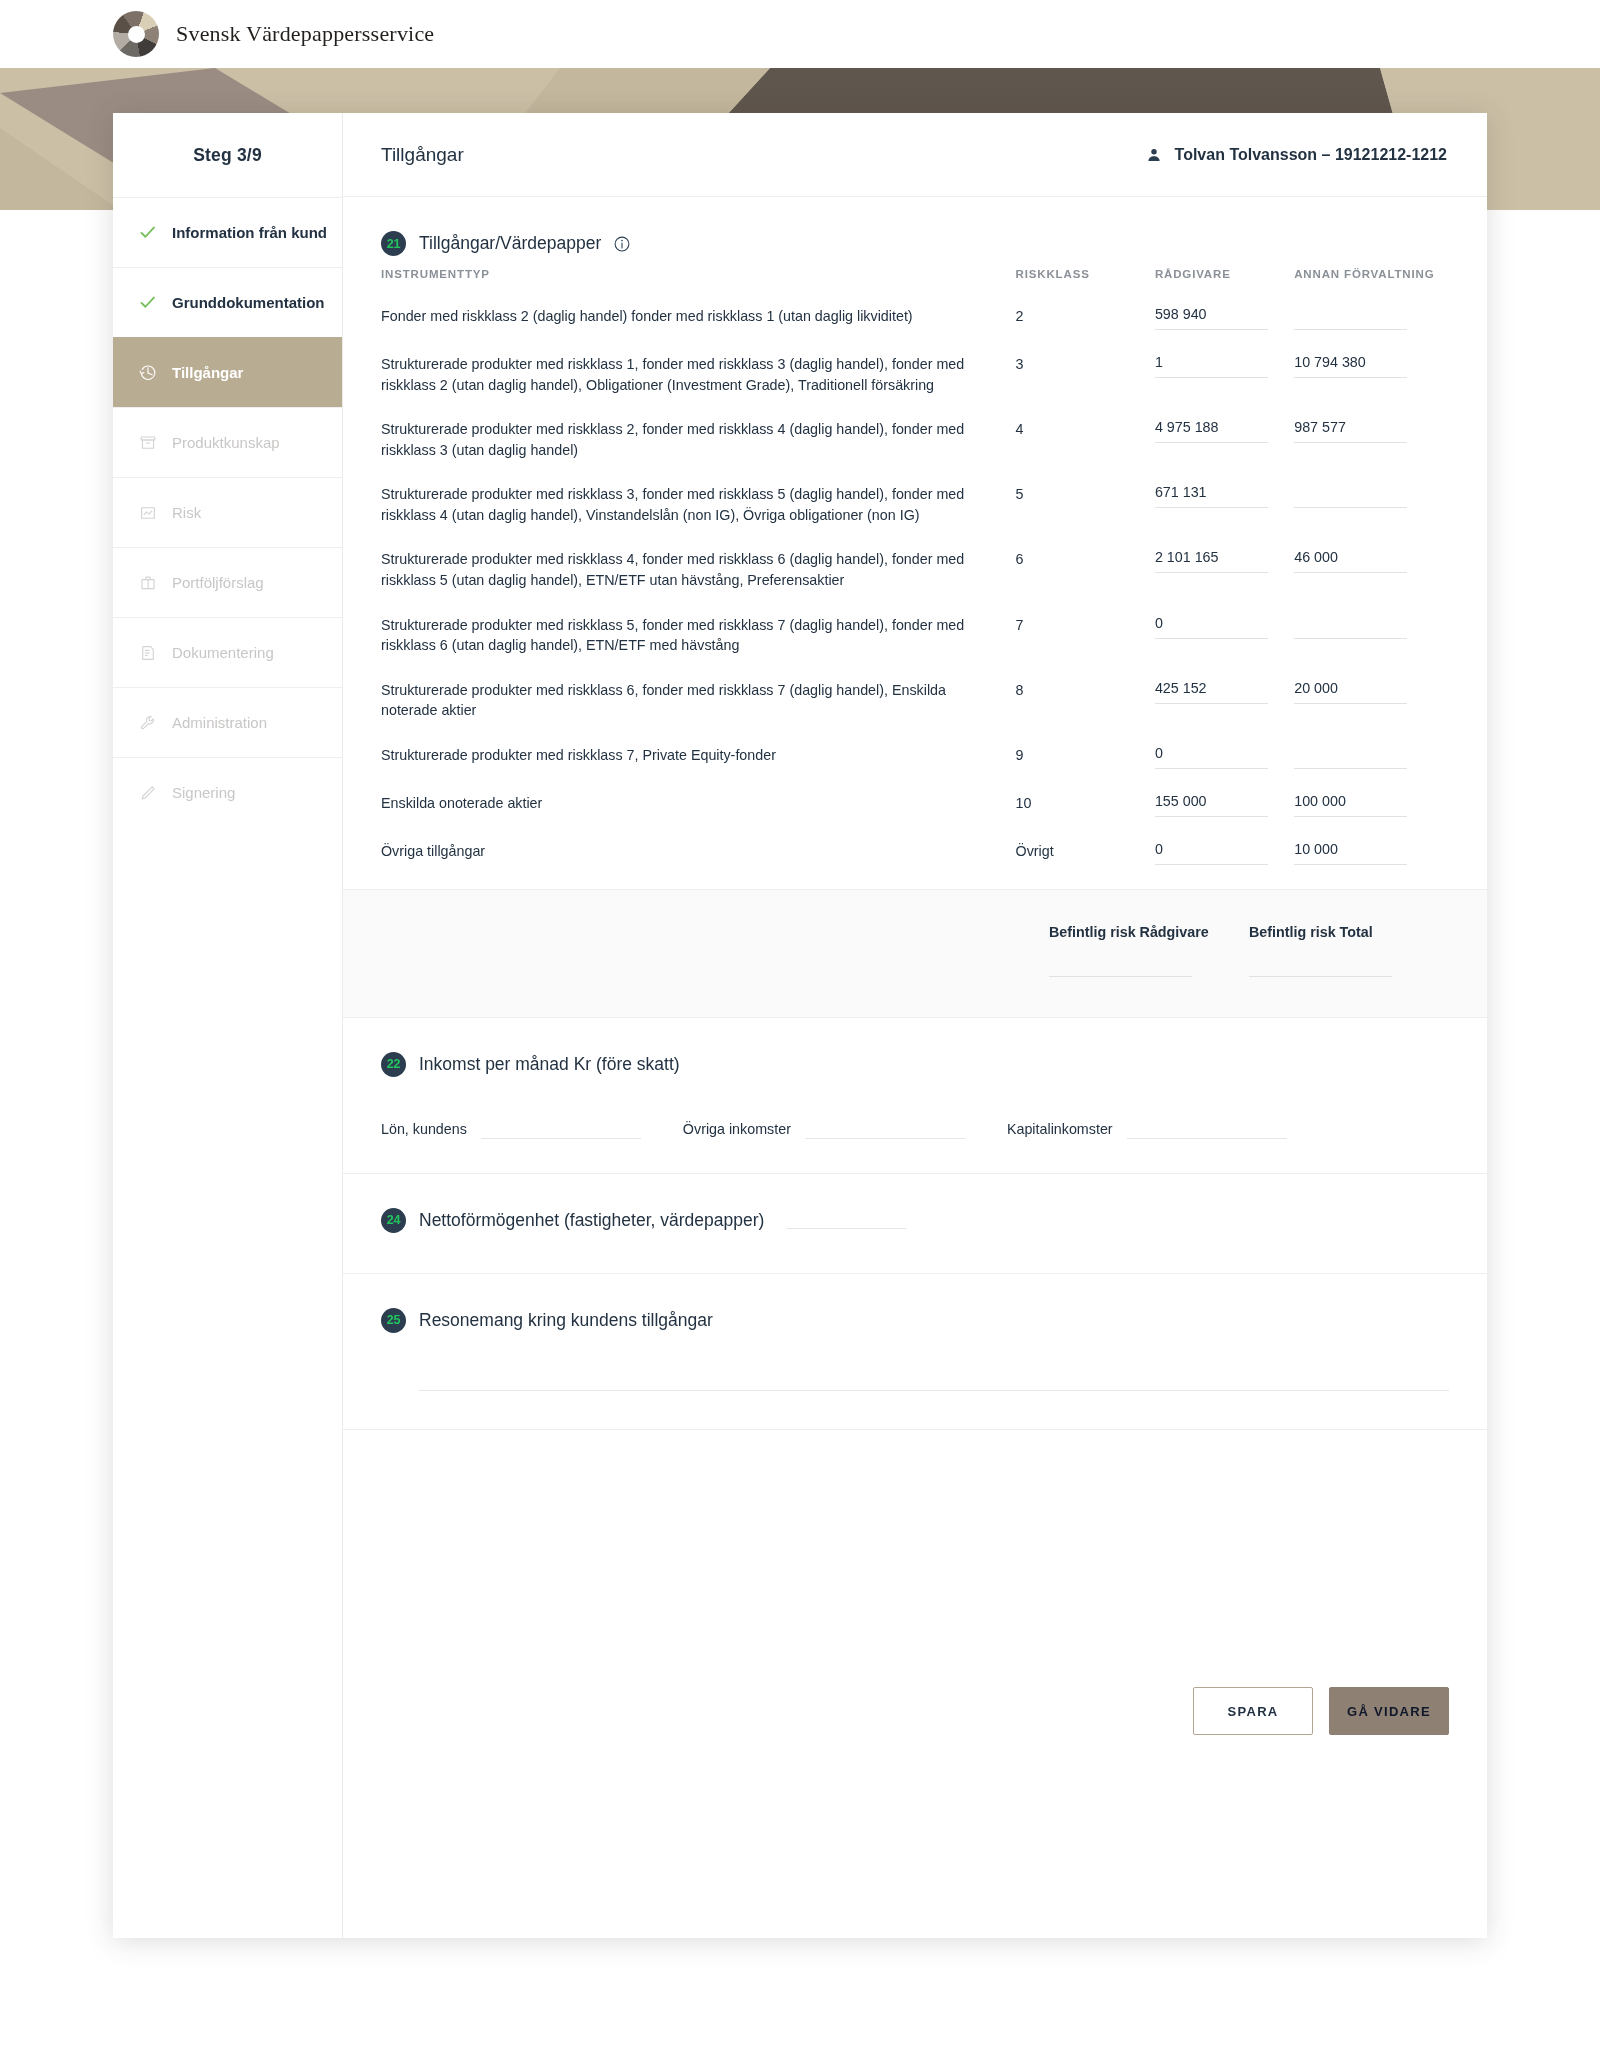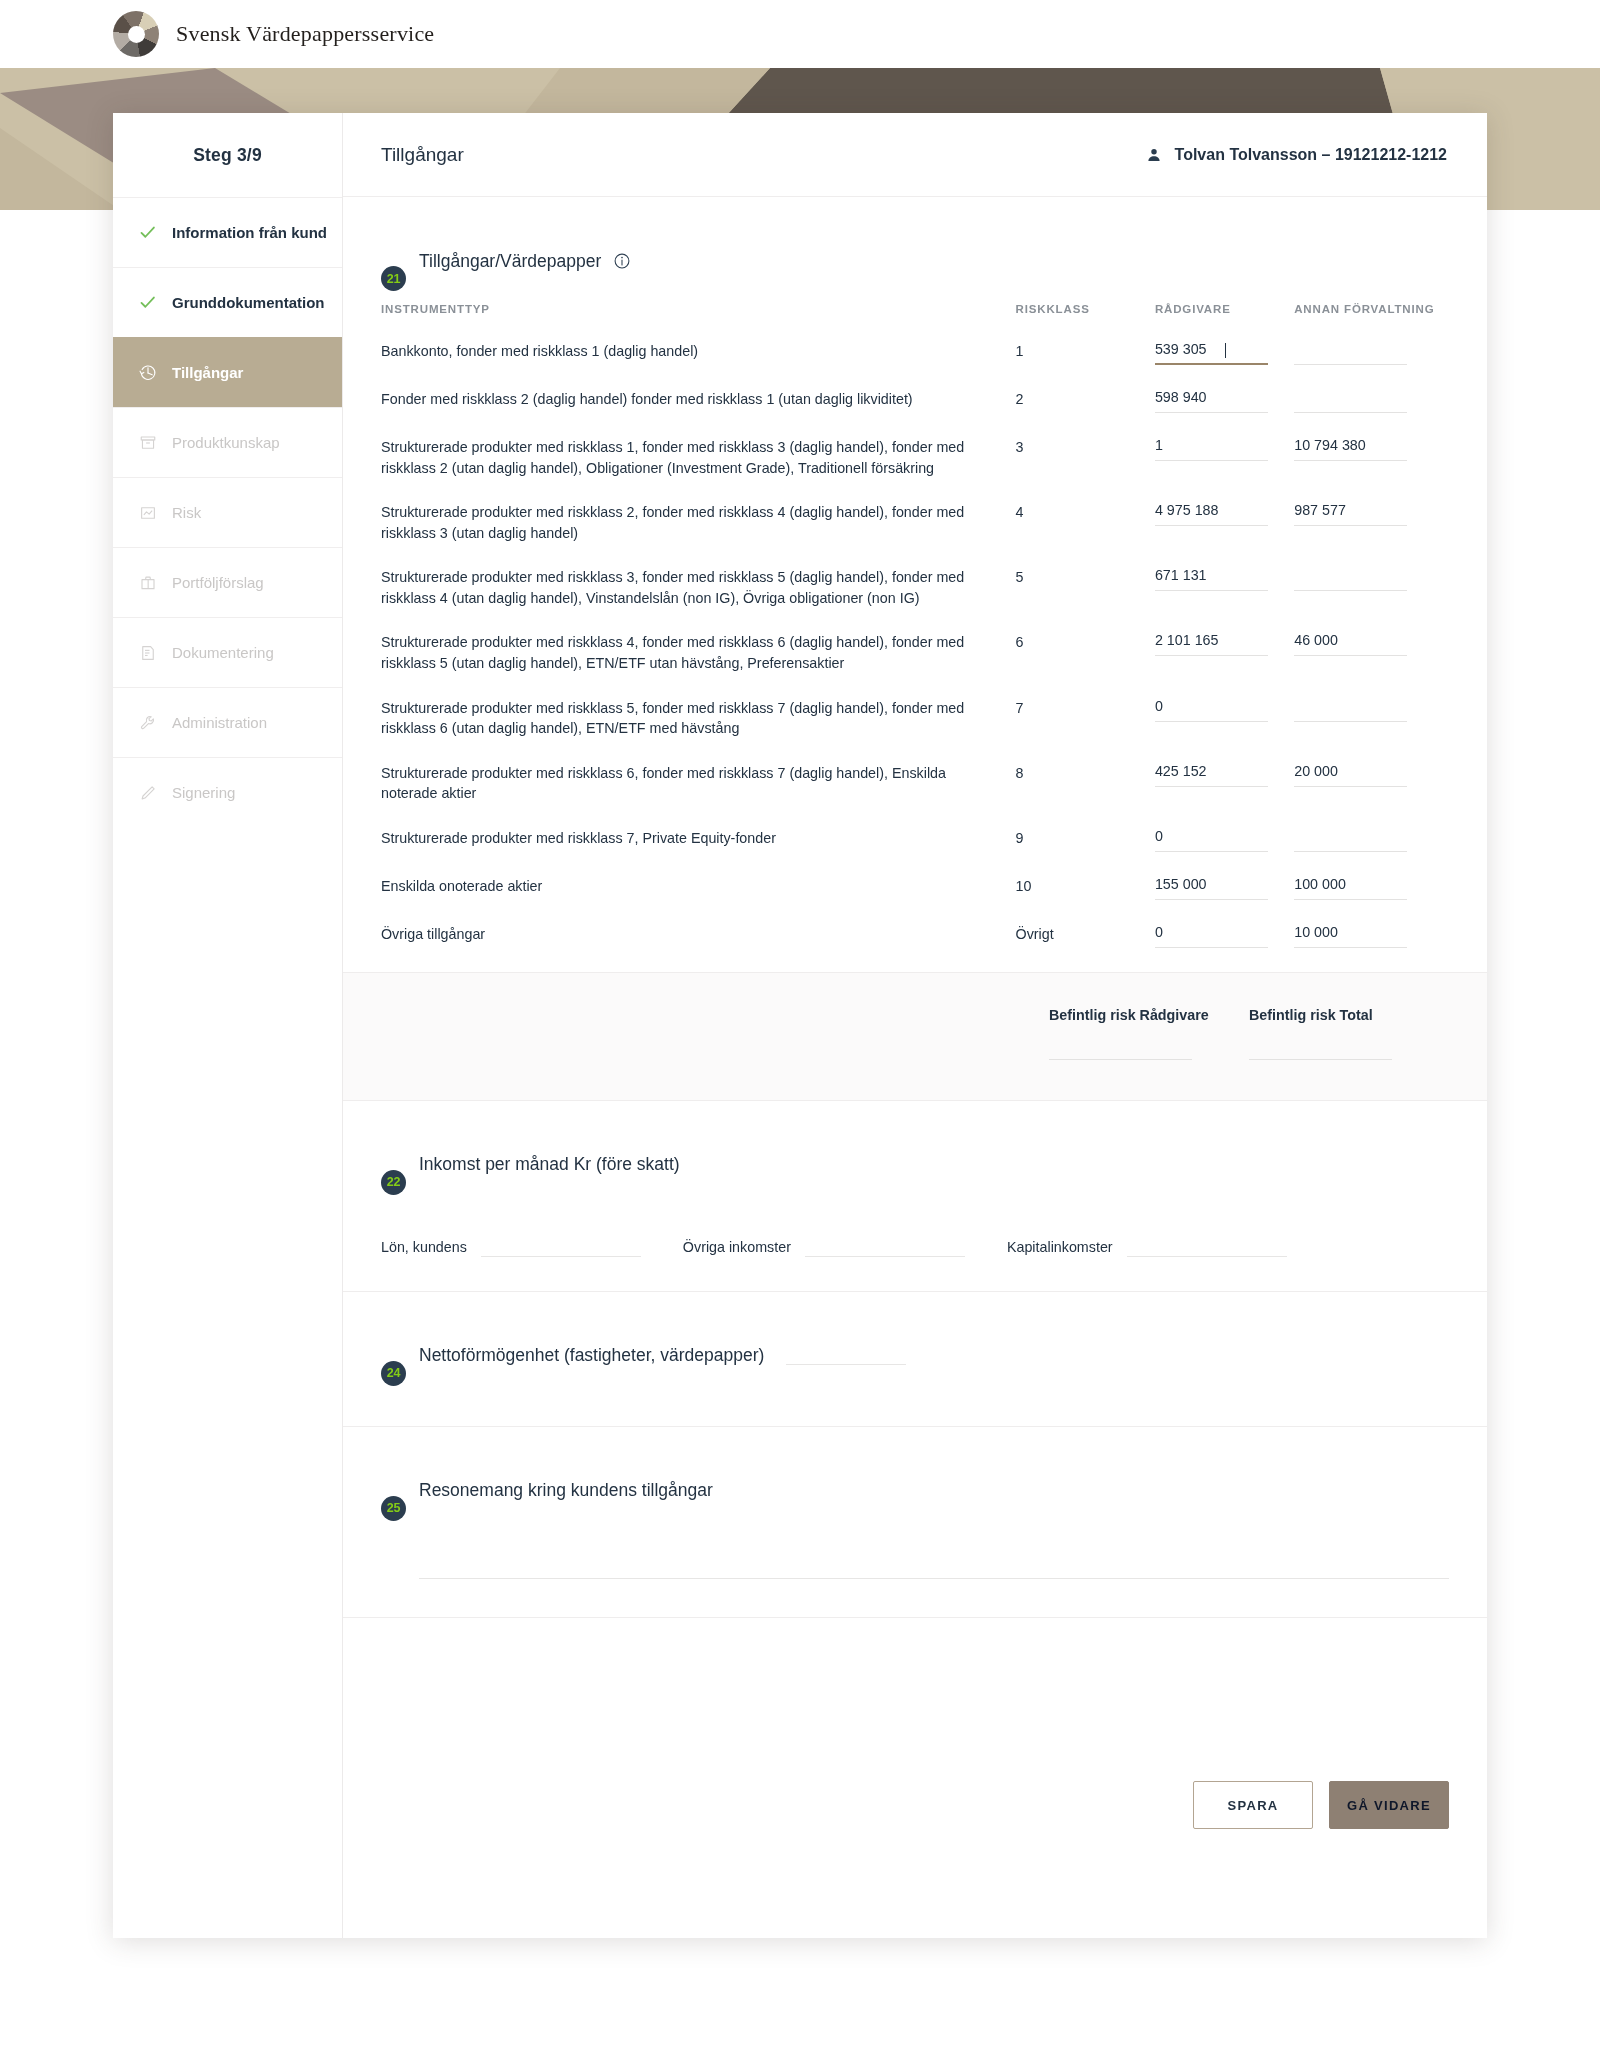--- a/index.html
+++ b/index.html
@@ -174,28 +174,27 @@
   .sec-head {
     display: flex;
     align-items: center;
     padding-top: 34px;
   }
   .badge {
     width: 25px; height: 25px;
     flex: 0 0 25px;
     border-radius: 50%;
     background: #2b3d4f;
-    color: #84cc16;
+    color: #22c55e;
     font-size: 12.5px;
     font-weight: bold;
     display: flex;
     align-items: center;
     justify-content: center;
     letter-spacing: -0.3px;
-    margin-top: 35px;
   }
   .sec-title {
     margin-left: 13px;
     font-size: 17.5px;
     color: #233242;
   }
   .info-ico { margin-left: 12px; display: flex; align-items: center; cursor: pointer; }
 
   
   .tbl { width: 100%; border-collapse: collapse; margin-top: 12px; }
@@ -488,31 +487,20 @@
         <table class="tbl">
           <thead>
             <tr>
               <th class="c-type">INSTRUMENTTYP</th>
               <th class="c-risk">RISKKLASS</th>
               <th class="c-adv">RÅDGIVARE</th>
               <th class="c-other">ANNAN FÖRVALTNING</th>
             </tr>
           </thead>
           <tbody>
-              <tr>
-                <td class="c-type">Bankkonto, fonder med riskklass 1 (daglig handel)</td>
-                <td class="c-risk">1</td>
-                <td class="c-adv" style="position: relative;">
-                  <input class="fld focused" value="539 305" style="">
-                  <span class="caret" style="position: absolute; left: 69.2px; top: 2px;"></span>
-                </td>
-                <td class="c-other">
-                  <input class="fld" value="" style="">
-                </td>
-              </tr>
               <tr>
                 <td class="c-type">Fonder med riskklass 2 (daglig handel) fonder med riskklass 1 (utan daglig likviditet)</td>
                 <td class="c-risk">2</td>
                 <td class="c-adv">
                   <input class="fld" value="598 940" style="">
                 </td>
                 <td class="c-other">
                   <input class="fld" value="" style="">
                 </td>
               </tr>

